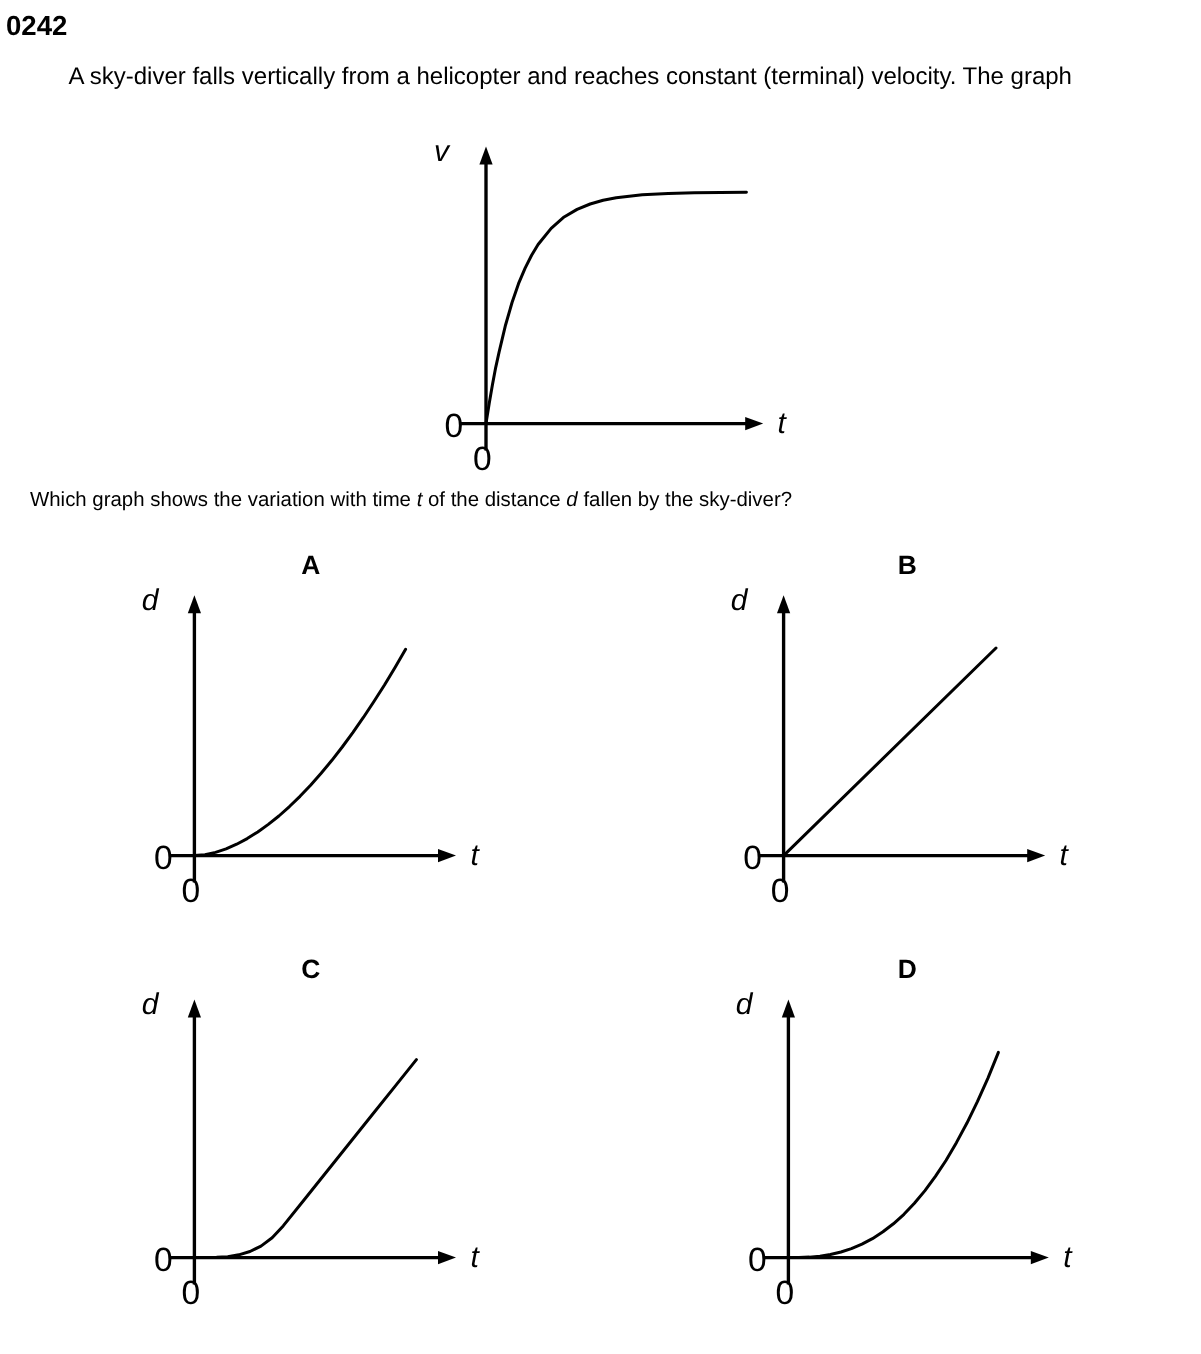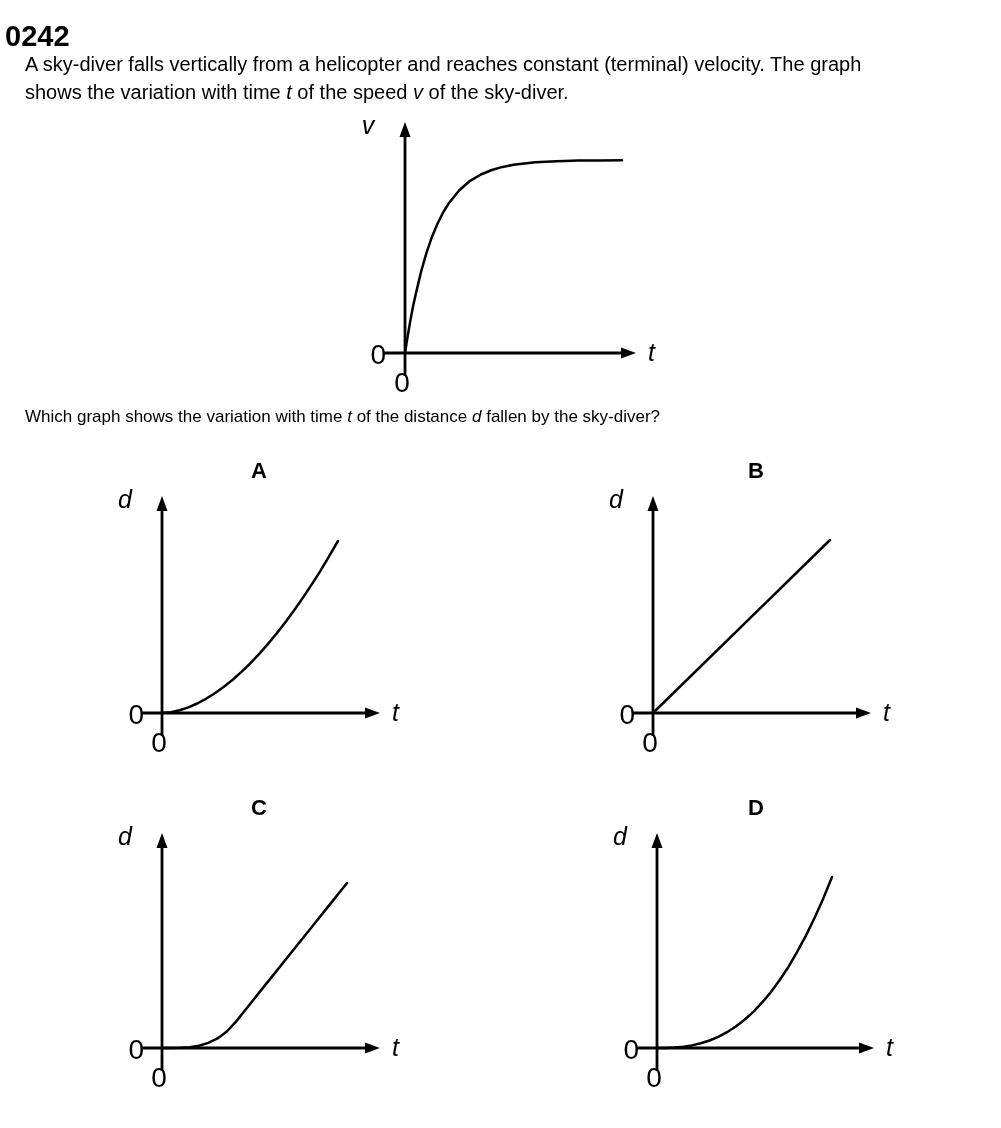--- a/index.html
+++ b/index.html
@@ -1,28 +1,28 @@
 <!DOCTYPE html>
 <html><head>
 <meta charset="utf-8">
 <style>
   html,body{margin:0;padding:0;background:#ffffff;}
   body{
     width:1001px;height:1128px;position:relative;overflow:hidden;
     font-family:"Liberation Sans", sans-serif;color:#000;
   }
   .qnum{
-    position:absolute;left:5px;top:20px;
-    font-size:29px;font-weight:bold;
+    position:absolute;left:5px;top:8px;
+    font-size:23px;font-weight:bold;
   }
   .intro{
     position:absolute;left:25px;top:51px;width:970px;margin:0;
     font-size:20px;line-height:27.5px;
   }
-  .intro .line{display:block;}
+  .intro .line{display:block;margin-left:32px;}
   .prompt{
     position:absolute;left:25px;top:403px;width:970px;margin:0;
     font-size:17px;line-height:27px;
   }
   .it{font-style:italic;}
   svg{position:absolute;overflow:visible;}
   #svg-stimulus{left:330px;top:100px;width:365px;height:305px;}
   #svg-option-A{left:95px;top:448px;width:335px;height:312px;}
   #svg-option-B{left:580px;top:448px;width:340px;height:312px;}
   #svg-option-C{left:95px;top:783px;width:335px;height:317px;}
@@ -35,21 +35,20 @@
   .zero{font-family:"Liberation Sans",sans-serif;font-size:28px;}
   .letter{font-family:"Liberation Sans",sans-serif;font-weight:bold;font-size:22px;}
 </style>
 </head>
 <body>
 
 <div class="qnum">0242</div>
 
 <p class="intro">
   <span class="line"><span>A sky-diver falls vertically from a helicopter and reaches constant (terminal) velocity. The graph</span></span>
-  <span class="line"><span>shows the variation with time </span><span class="it">t</span><span> of the speed </span><span class="it">v</span><span> of the sky-diver.</span></span>
 </p>
 
 <svg id="svg-stimulus" viewBox="330 100 365 305">
     <line x1="405" y1="374" x2="405" y2="135" class="ax"></line>
     <path d="M 405 122 L 399.5 137 L 410.5 137 Z" class="ah"></path>
     <line x1="385" y1="353" x2="623" y2="353" class="ax"></line>
     <path d="M 636 353 L 621 347.5 L 621 358.5 Z" class="ah"></path>
     <path d="M 405.0 353.0 L 407.7 336.0 L 410.4 320.4 L 413.1 306.1 L 415.9 293.4 L 421.3 270.8 L 426.7 252.1 L 432.1 236.4 L 437.6 223.5 L 443.0 212.7 L 448.4 203.8 L 459.3 190.3 L 470.1 180.8 L 480.9 174.5 L 491.8 170.0 L 502.6 166.9 L 513.5 164.8 L 535.2 162.3 L 556.9 161.2 L 578.6 160.6 L 600.3 160.4 L 622.0 160.2" class="curve"></path>
     <text x="368" y="134" text-anchor="middle" class="axlab">v</text>
     <text x="648" y="361" text-anchor="start" class="axlab">t</text>

